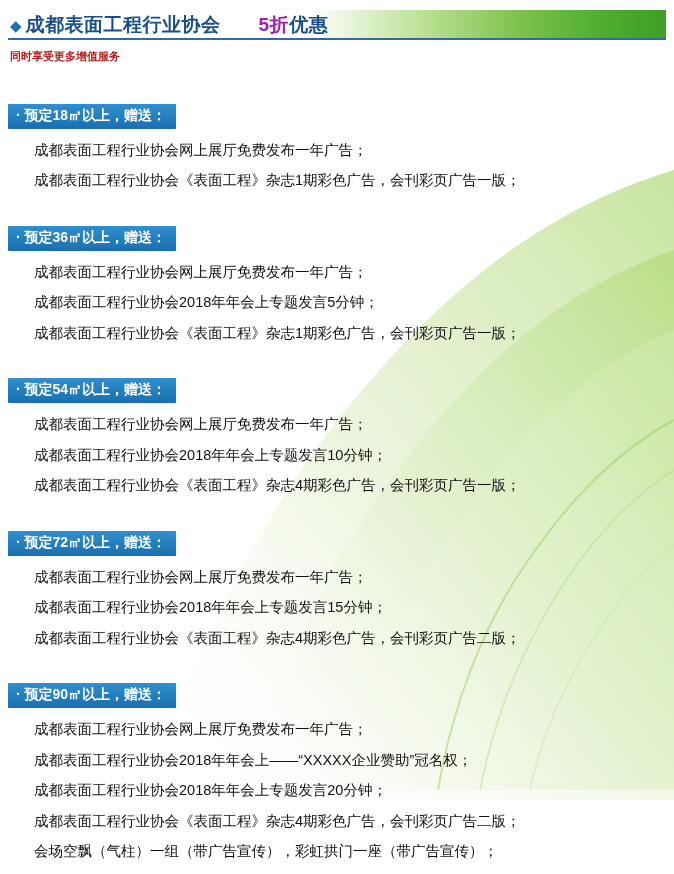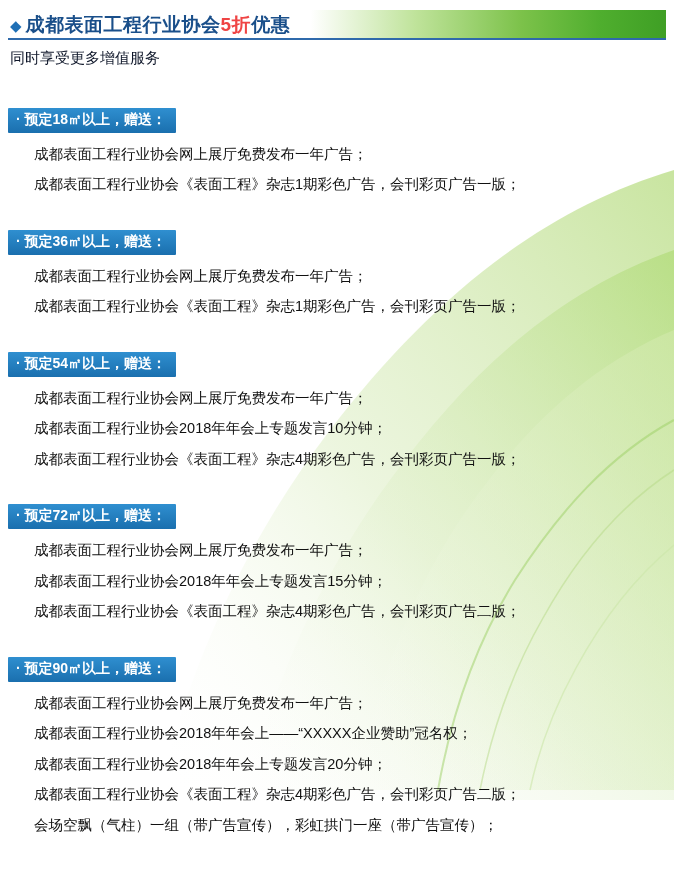--- a/index.html
+++ b/index.html
@@ -63,35 +63,36 @@
     line-height: 1;
   }
   .title-text {
     font-size: 19px;
     font-weight: bold;
     color: #1a4f8a;
     letter-spacing: 0.5px;
     white-space: nowrap;
   }
   .title-text .accent {
-    color: #ef4444;
+    color: #a21caf;
+    margin-left: 38px;
   }
   .title-rule {
     position: absolute;
     left: 0;
     right: 0;
     bottom: 0;
     height: 2px;
     background: #2f6aab;
     z-index: 2;
   }
   .subtitle {
-    font-size: 15px;
-    font-weight: normal;
-    color: #0f172a;
+    font-size: 11px;
+    font-weight: bold;
+    color: #b91c1c;
     margin: 9px 0 12px 2px;
   }
   
   .section-head {
     display: inline-flex;
     align-items: center;
     background: #1f7fbf;
     background: linear-gradient(to bottom, #2f8fd0 0%, #1a6fae 100%);
     color: #ffffff;
     font-size: 14px;
@@ -167,20 +168,21 @@
         <li class="item">成都表面工程行业协会《表面工程》杂志1期彩色广告，会刊彩页广告一版；</li>
       </ul>
     </div>
 
     <div class="sec-block">
       <div class="section-head">
           <span>· 预定36㎡以上，赠送：</span>
         </div>
       <ul class="items">
         <li class="item">成都表面工程行业协会网上展厅免费发布一年广告；</li>
+        <li class="item">成都表面工程行业协会2018年年会上专题发言5分钟；</li>
         <li class="item">成都表面工程行业协会《表面工程》杂志1期彩色广告，会刊彩页广告一版；</li>
       </ul>
     </div>
 
     <div class="sec-block">
       <div class="section-head">
           <span>· 预定54㎡以上，赠送：</span>
         </div>
       <ul class="items">
         <li class="item">成都表面工程行业协会网上展厅免费发布一年广告；</li>

